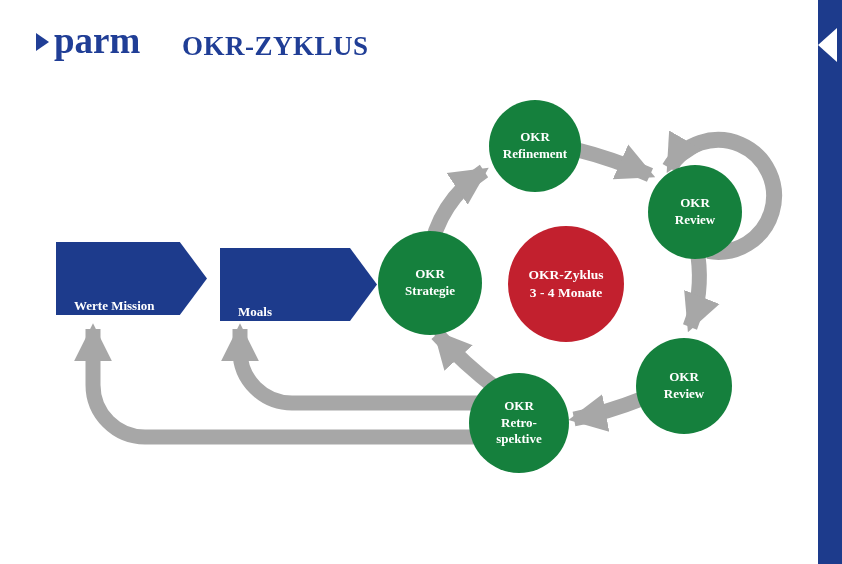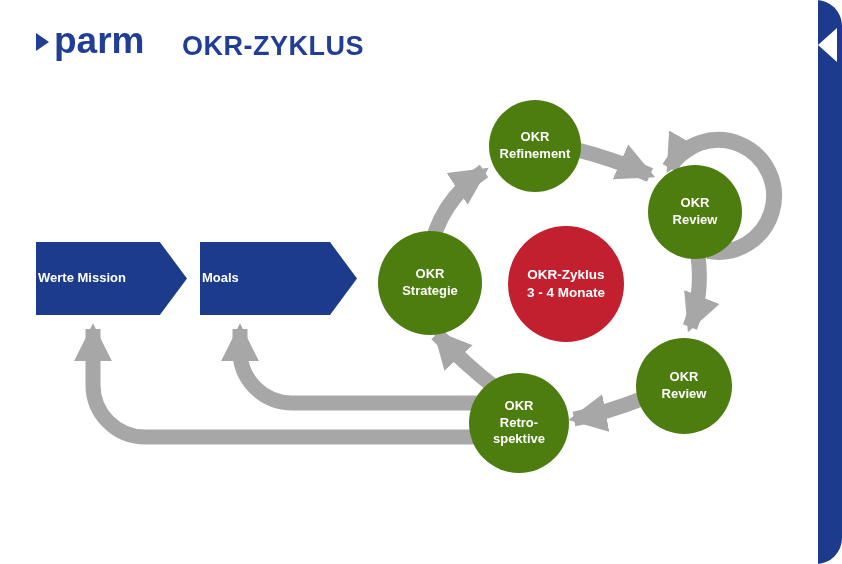--- a/index.html
+++ b/index.html
@@ -1,44 +1,43 @@
 <!DOCTYPE html>
 <html><head>
 <meta charset="utf-8">
 <style>
   html,body{margin:0;padding:0;background:#fff;}
   .stage{
     position:relative;width:842px;height:564px;background:#ffffff;overflow:hidden;
-    font-family:Liberation Sans, sans-serif;
-    border-radius:26px;
+    font-family:Liberation Serif, serif;
   }
   
   .logo{position:absolute;left:36px;top:22px;display:flex;align-items:center;z-index:3;}
   .logo-tri{width:0;height:0;border-left:13px solid #203e96;border-top:9px solid transparent;
     border-bottom:9px solid transparent;margin-right:5px;margin-top:2px;}
   .logo-text{font-size:37px;font-weight:800;color:#203e96;line-height:1;letter-spacing:0px;}
   .title{position:absolute;left:182px;top:31px;font-size:27px;font-weight:800;color:#203e96;
     letter-spacing:0.5px;z-index:3;}
   
   .edgebar{position:absolute;right:0;top:0;width:24px;height:564px;background:#1d3b8c;z-index:3;}
   .edgebar-notch{position:absolute;right:5px;top:28px;width:0;height:0;
     border-top:17px solid transparent;border-bottom:17px solid transparent;
     border-right:19px solid #ffffff;}
   
   .arrows{position:absolute;left:0;top:0;z-index:1;}
   
   .chevron{position:absolute;background:#1d3b8c;color:#fff;font-weight:bold;font-size:13px;
-    line-height:1.4;display:flex;flex-direction:column;justify-content:center;
-    padding-left:2px;box-sizing:border-box;z-index:2;}
+    line-height:1.4;display:flex;flex-direction:column;justify-content:flex-end;
+    padding-left:18px;box-sizing:border-box;z-index:2;margin-left:20px;}
   .chev-1{left:36px;top:242px;width:151px;height:73px;
     clip-path:polygon(0 0,82% 0,100% 50%,82% 100%,0 100%);}
-  .chev-2{left:200px;top:242px;width:157px;height:73px;
+  .chev-2{left:200px;top:248px;width:157px;height:73px;
     clip-path:polygon(0 0,82.8% 0,100% 50%,82.8% 100%,0 100%);}
   
-  .circle{position:absolute;border-radius:50%;background:#4d7c0f;color:#fff;display:flex;
+  .circle{position:absolute;border-radius:50%;background:#15803d;color:#fff;display:flex;
     flex-direction:column;align-items:center;justify-content:center;text-align:center;
     font-weight:bold;font-size:13px;line-height:1.3;z-index:2;}
   .c-planning{left:378px;top:231px;width:104px;height:104px;}
   .c-refinement{left:489px;top:100px;width:92px;height:92px;}
   .c-weekly{left:648px;top:165px;width:94px;height:94px;}
   .c-review{left:636px;top:338px;width:96px;height:96px;}
   .c-retro{left:469px;top:373px;width:100px;height:100px;}
   .c-center{left:508px;top:226px;width:116px;height:116px;background:#c2202e;font-size:13.5px;}
 </style>
 </head>

